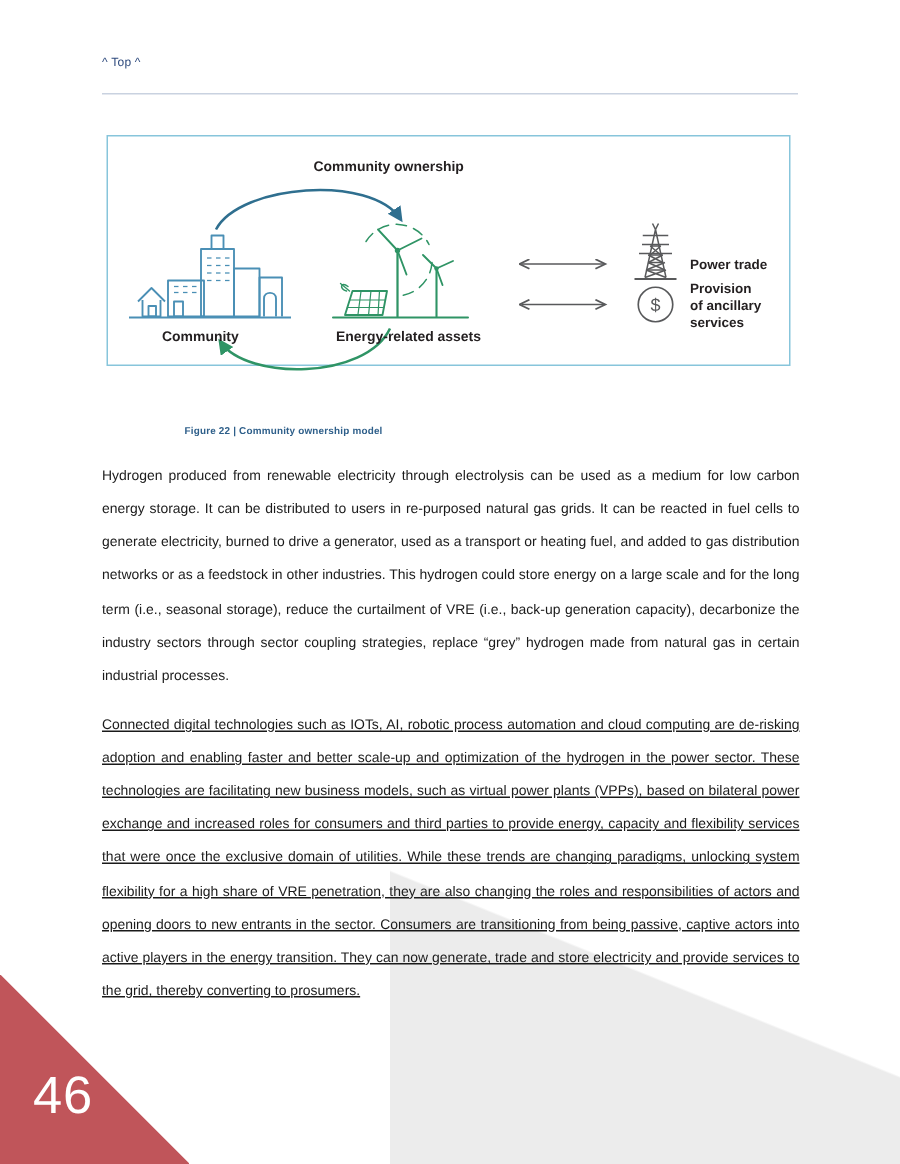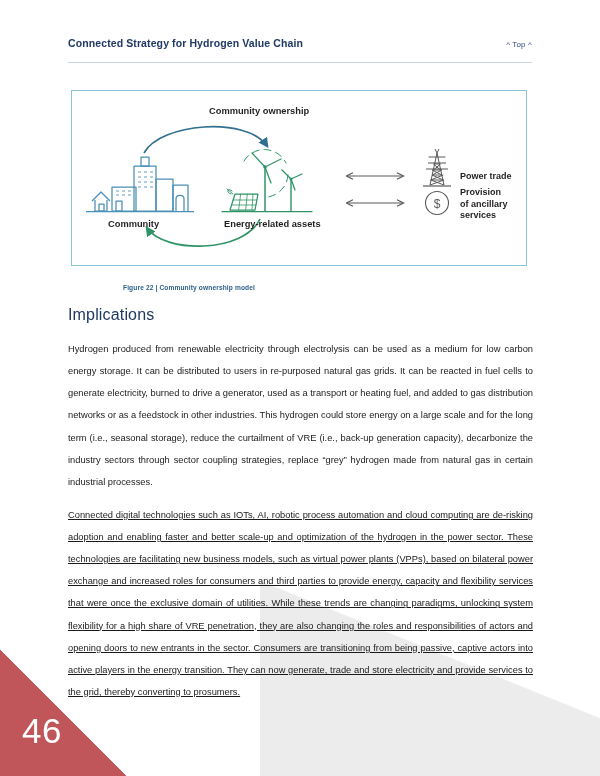--- a/index.html
+++ b/index.html
@@ -78,21 +78,21 @@
     background: #c9d2e0;
     z-index: 3;
   }
 
   
   #figure-box {
     position: absolute;
     left: 71px;
     top: 90px;
     width: 456px;
-    height: 176px;
+    height: 154px;
     border: 1.3px solid #87c5db;
     background: #ffffff;
     box-sizing: border-box;
     z-index: 3;
   }
   #figure-svg { display: block; }
 
   #figure-caption {
     position: absolute;
     left: 123px;
@@ -129,21 +129,20 @@
   .body-paragraph:last-child { margin-bottom: 0; text-decoration: underline; }
 </style>
 </head>
 <body>
 
 <div id="gray-wedge"></div>
 <div id="red-triangle"></div>
 <div id="page-number">46</div>
 
 <div id="header">
-  <div id="header-title">Connected Strategy for Hydrogen Value Chain</div>
   <div id="header-top-link">^ Top ^</div>
 </div>
 <div id="header-rule"></div>
 
 <div id="figure-box">
   <svg id="figure-svg" width="453" height="179" viewBox="0 0 453 179">
     <defs>
       <marker id="arrBlue" markerWidth="7" markerHeight="7" refX="4.5" refY="3" orient="auto">
         <path d="M0,0 L6,3 L0,6 z" fill="#2f6f8f"></path>
       </marker>
@@ -274,16 +273,15 @@
     </g>
     <text x="388" y="104" font-family="Liberation Sans, sans-serif" font-size="9" font-weight="bold" fill="#231f20">Provision</text>
     <text x="388" y="115.5" font-family="Liberation Sans, sans-serif" font-size="9" font-weight="bold" fill="#231f20">of ancillary</text>
     <text x="388" y="127" font-family="Liberation Sans, sans-serif" font-size="9" font-weight="bold" fill="#231f20">services</text>
   </svg>
 </div>
 
 <div id="figure-caption">Figure 22 | Community ownership model</div>
 
 <div id="content">
-  <h2 id="section-heading">Implications</h2>
   <p class="body-paragraph">Hydrogen produced from renewable electricity through electrolysis can be used as a medium for low carbon energy storage. It can be distributed to users in re-purposed natural gas grids. It can be reacted in fuel cells to generate electricity, burned to drive a generator, used as a transport or heating fuel, and added to gas distribution networks or as a feedstock in other industries.  This hydrogen could store energy on a large scale and for the long term (i.e., seasonal storage), reduce the curtailment of VRE (i.e., back-up generation capacity), decarbonize the industry sectors through sector coupling strategies, replace “grey” hydrogen made from natural gas in certain industrial processes.</p>
   <p class="body-paragraph">Connected digital technologies such as IOTs, AI, robotic process automation and cloud computing are de-risking adoption and enabling faster and better scale-up and optimization of the hydrogen in the power sector. These technologies are facilitating new business models, such as virtual power plants (VPPs), based on bilateral power exchange and increased roles for consumers and third parties to provide energy, capacity and flexibility services that were once the exclusive domain of utilities. While these trends are changing paradigms, unlocking system flexibility for a high share of VRE penetration, they are also changing the roles and responsibilities of actors and opening doors to new entrants in the sector. Consumers are transitioning from being passive, captive actors into active players in the energy transition. They can now generate, trade and store electricity and provide services to the grid, thereby converting to prosumers.</p>
 </div>
 
 </body></html>

